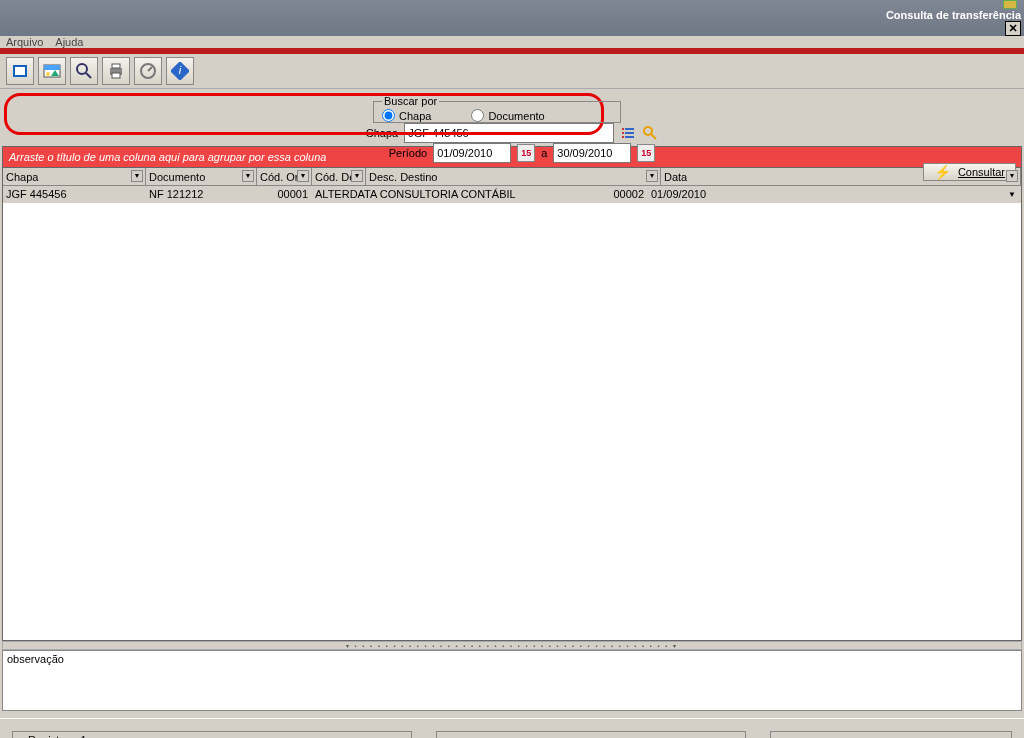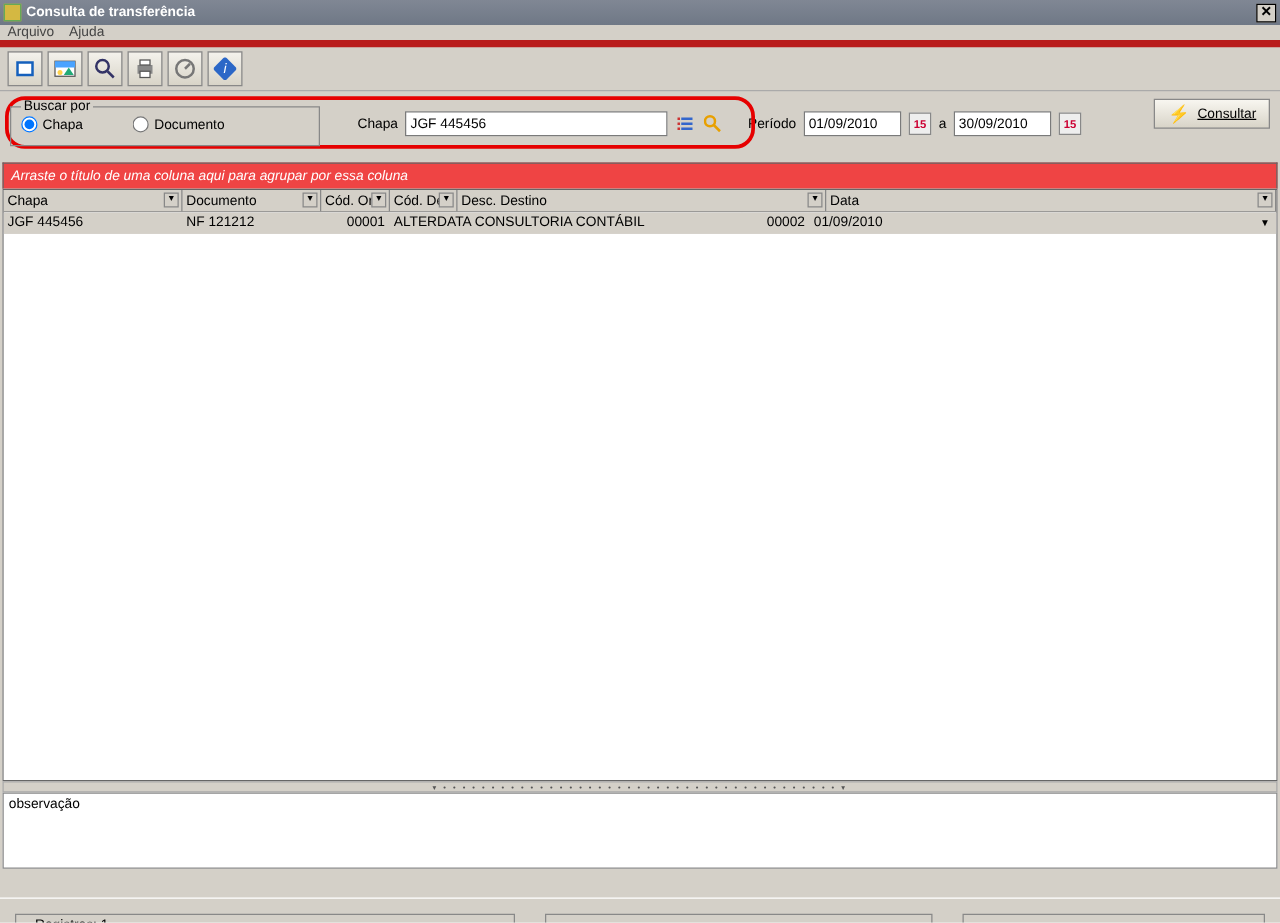--- a/index.html
+++ b/index.html
@@ -1,26 +1,26 @@
 <!DOCTYPE html>
 <html><head>
 <meta charset="utf-8">
 <style>
   * { box-sizing: border-box; margin: 0; padding: 0; font-family: Tahoma, Arial, sans-serif; font-size: 11px; }
   body { background: #d4d0c8; width: 1024px; height: 738px; overflow: hidden; position: relative; }
-  .titlebar { height: 20px; background: linear-gradient(#808794,#6f7886); display: flex; align-items: center; padding: 0 3px; color: #fff; }
+  .titlebar { height: 36px; background: linear-gradient(#808794,#6f7886); display: flex; align-items: flex-end; padding: 0 3px; color: #fff; flex-direction: column; }
   .titlebar .app-icon { width: 14px; height: 14px; background:#d4b842; border:1px solid #6a5; margin-right: 4px; }
   .titlebar .title { flex:1; font-weight: bold; }
   .titlebar .close { width: 16px; height: 15px; background:#d4d0c8; color:#000; text-align:center; line-height:13px; border:1px solid #000; font-weight:bold; cursor:pointer;}
   .menubar { height: 18px; background:#d4d0c8; border-bottom:6px solid #b91c1c; display:flex; align-items:center; padding-left:6px; gap:12px; color:#444; }
   .menubar span { cursor:pointer; }
   .toolbar { height: 34px; background:#d4d0c8; padding:3px 6px; display:flex; gap:4px; align-items:center; }
   .tool-btn { width:28px; height:28px; background:linear-gradient(#f4f2ec,#d8d4c8); border:1px solid #888; display:flex; align-items:center; justify-content:center; cursor:pointer; }
   .tool-btn svg{width:18px;height:18px;}
-  .search-panel { height: 52px; background:#d4d0c8; position:relative; padding:6px 8px 6px 8px; display:flex; border-top:1px solid #aaa; }
+  .search-panel { height: 52px; background:#d4d0c8; position:relative; padding:6px 8px 6px 8px; display:flex; align-items:center; border-top:1px solid #aaa;flex-direction:column; }
   .highlight-region { position:absolute; border:3px solid #e60000; border-radius:16px; top:4px; left:4px; width:600px; height:42px; pointer-events:none; }
   fieldset.buscar { border:1px solid #888; width:248px; height:38px; padding:0 8px 0 8px; position:relative; margin-right:30px;}
   fieldset.buscar legend { font-size:11px; color:#000; padding:0 2px; }
   .radio-row { display:flex; gap:40px; margin-top:2px; }
   .radio-row label{ display:flex; align-items:center; gap:4px; cursor:pointer;}
   .radio-row input{cursor:pointer;}
   .chapa-field { display:flex; align-items:center; gap:6px; }
   .chapa-field .txt-input { width:210px; height:20px; border:1px solid #7a7a7a; background:#fff; padding:1px 3px; }
   .mini-btn { width:16px; height:16px; cursor:pointer; display:inline-flex; align-items:center; justify-content:center;}
   .periodo { display:flex; align-items:center; gap:6px; margin-left:20px; }

